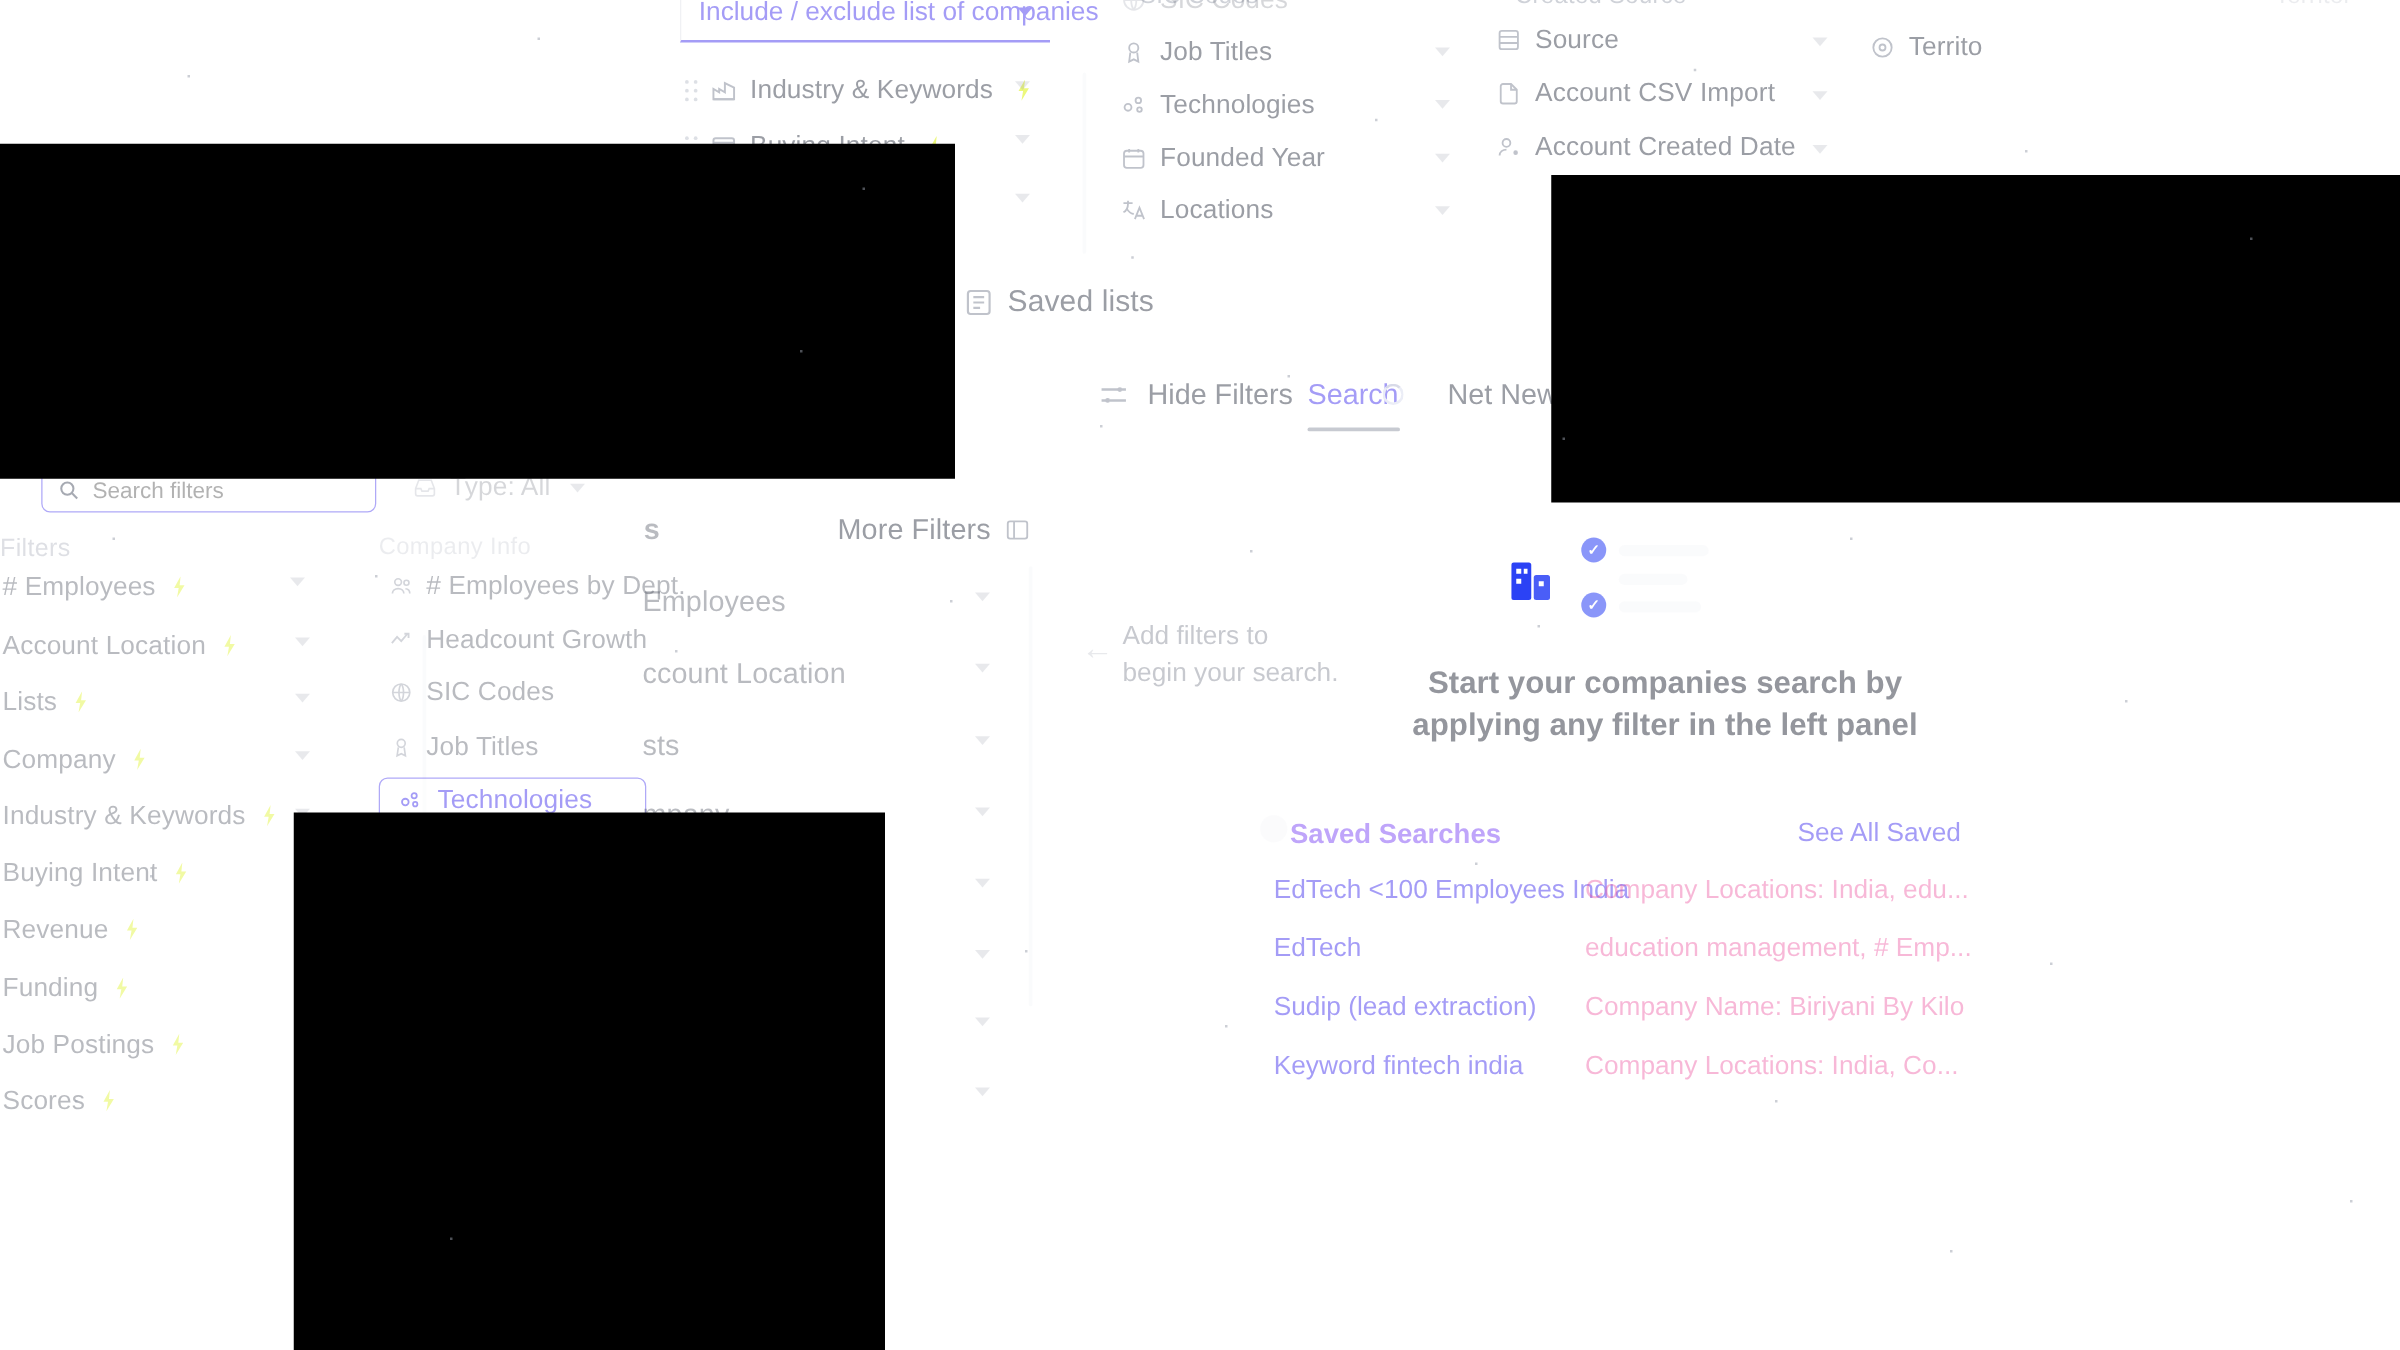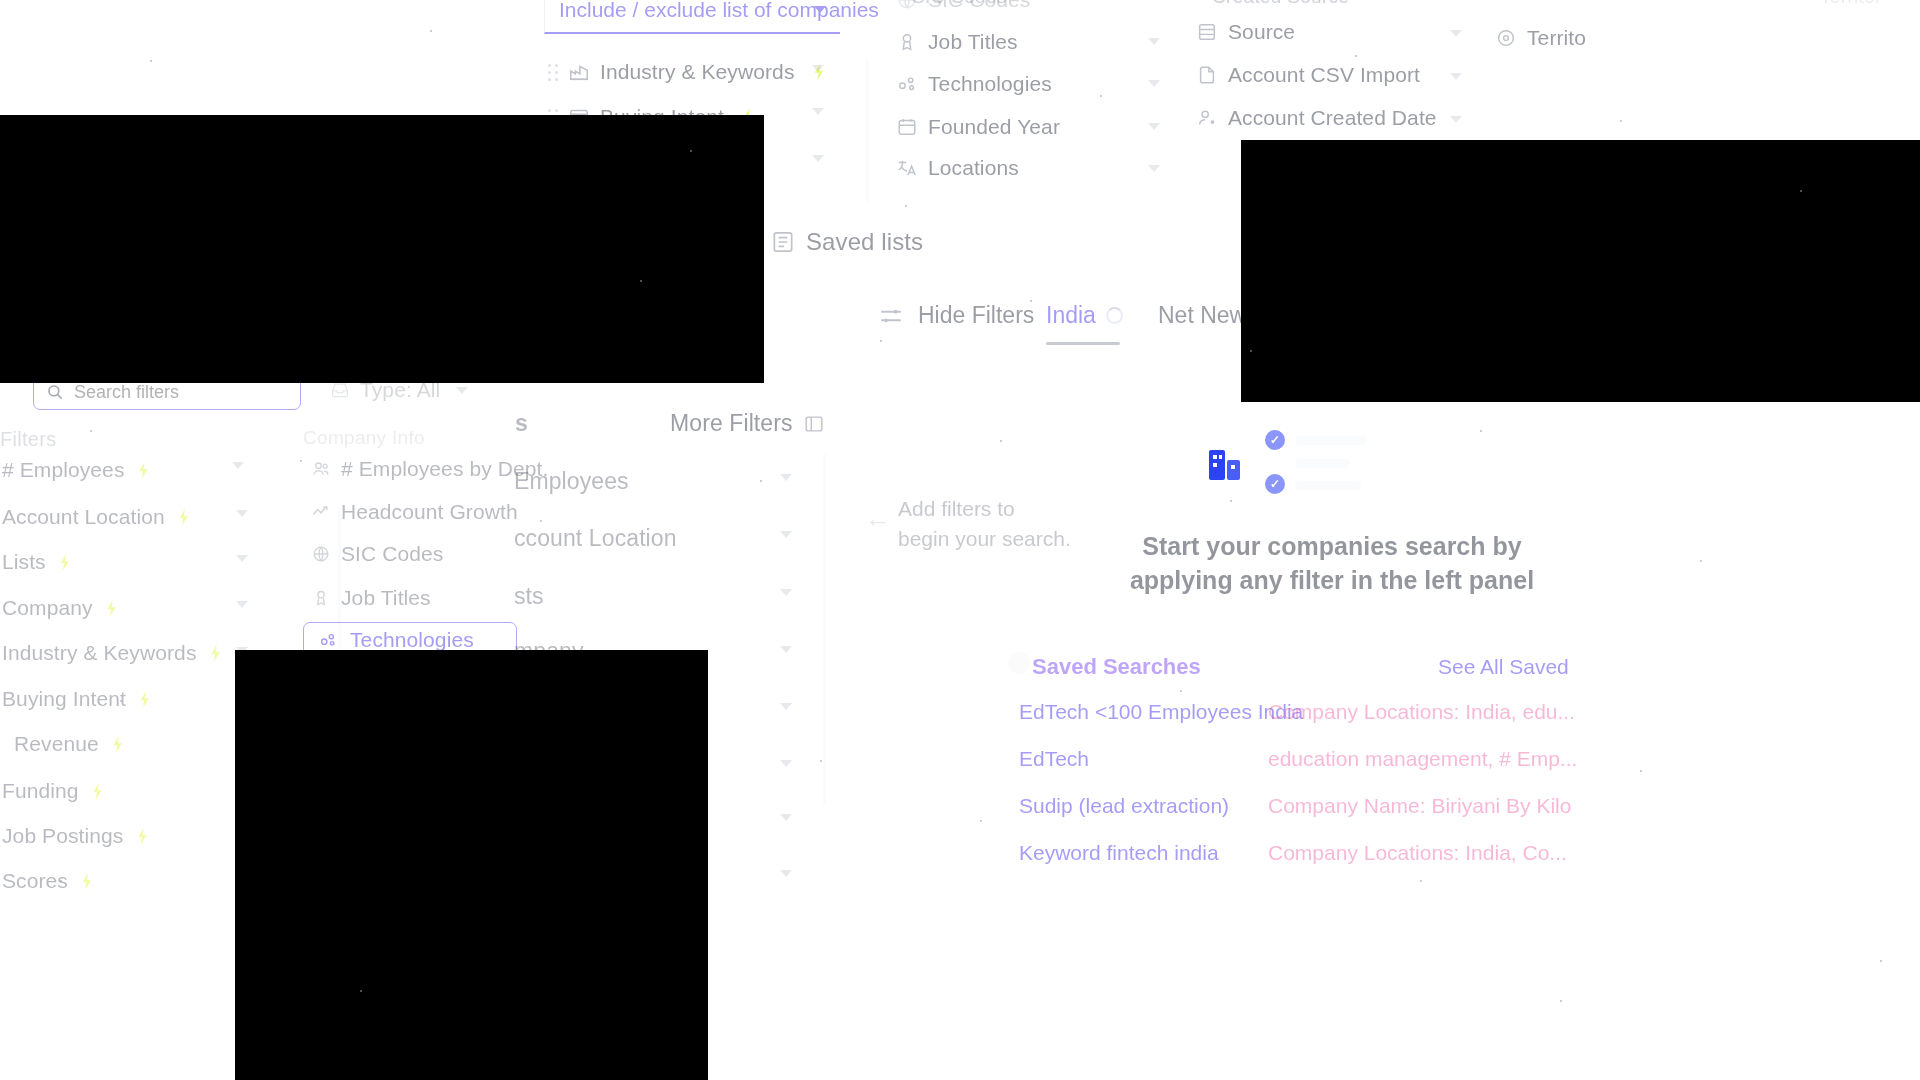--- a/index.html
+++ b/index.html
@@ -323,21 +323,21 @@
       <svg viewBox="0 0 24 24" fill="none" stroke="currentColor" stroke-width="1.8">
         <path d="M3 8h13M18 8h3M3 16h4M9 16h12"></path>
           <circle cx="16.5" cy="8" r="1.8" fill="currentColor" stroke="none"></circle>
         <circle cx="7.5" cy="16" r="1.8" fill="currentColor" stroke="none"></circle>
       </svg>
     </span>
     <span class="tab-idle">Hide Filters</span>
   </div>
 
   <div class="layer ghost-mid" style="left:1046px; top:302px;">
-    <span class="tab-active">India</span>
+    <span class="tab-active">Search</span>
     <span style="position:absolute; left:60px; top:5px; width:17px; height:17px; border:2.5px solid #dcdff0;
                  border-top-color:#b9bdd6; border-radius:50%;"></span>
   </div>
   <div class="tab-underline layer ghost-mid" style="left:1046px; top:342px; width:74px; background:#9aa0ad;"></div>
 
   <div class="layer ghost-mid" style="left:1158px; top:302px;">
     <span class="tab-idle">Net New</span>
   </div>
 
   <div class="searchbox layer ghost-mid" style="left:33px; top:374px; width:268px; height:36px;">
@@ -371,21 +371,21 @@
     <span class="bolt"></span>
   </div>
   <div class="layer ghost" style="left:2px; top:641px;">
     <span class="lbl">Industry &amp; Keywords</span>
     <span class="bolt"></span>
   </div>
   <div class="layer ghost" style="left:2px; top:687px;">
     <span class="lbl">Buying Intent</span>
     <span class="bolt"></span>
   </div>
-  <div class="layer ghost" style="left:14px; top:732px;">
+  <div class="layer ghost" style="left:2px; top:732px;">
     <span class="lbl">Revenue</span>
     <span class="bolt"></span>
   </div>
   <div class="layer ghost" style="left:2px; top:779px;">
     <span class="lbl">Funding</span>
     <span class="bolt"></span>
   </div>
   <div class="layer ghost" style="left:2px; top:824px;">
     <span class="lbl">Job Postings</span>
     <span class="bolt"></span>

